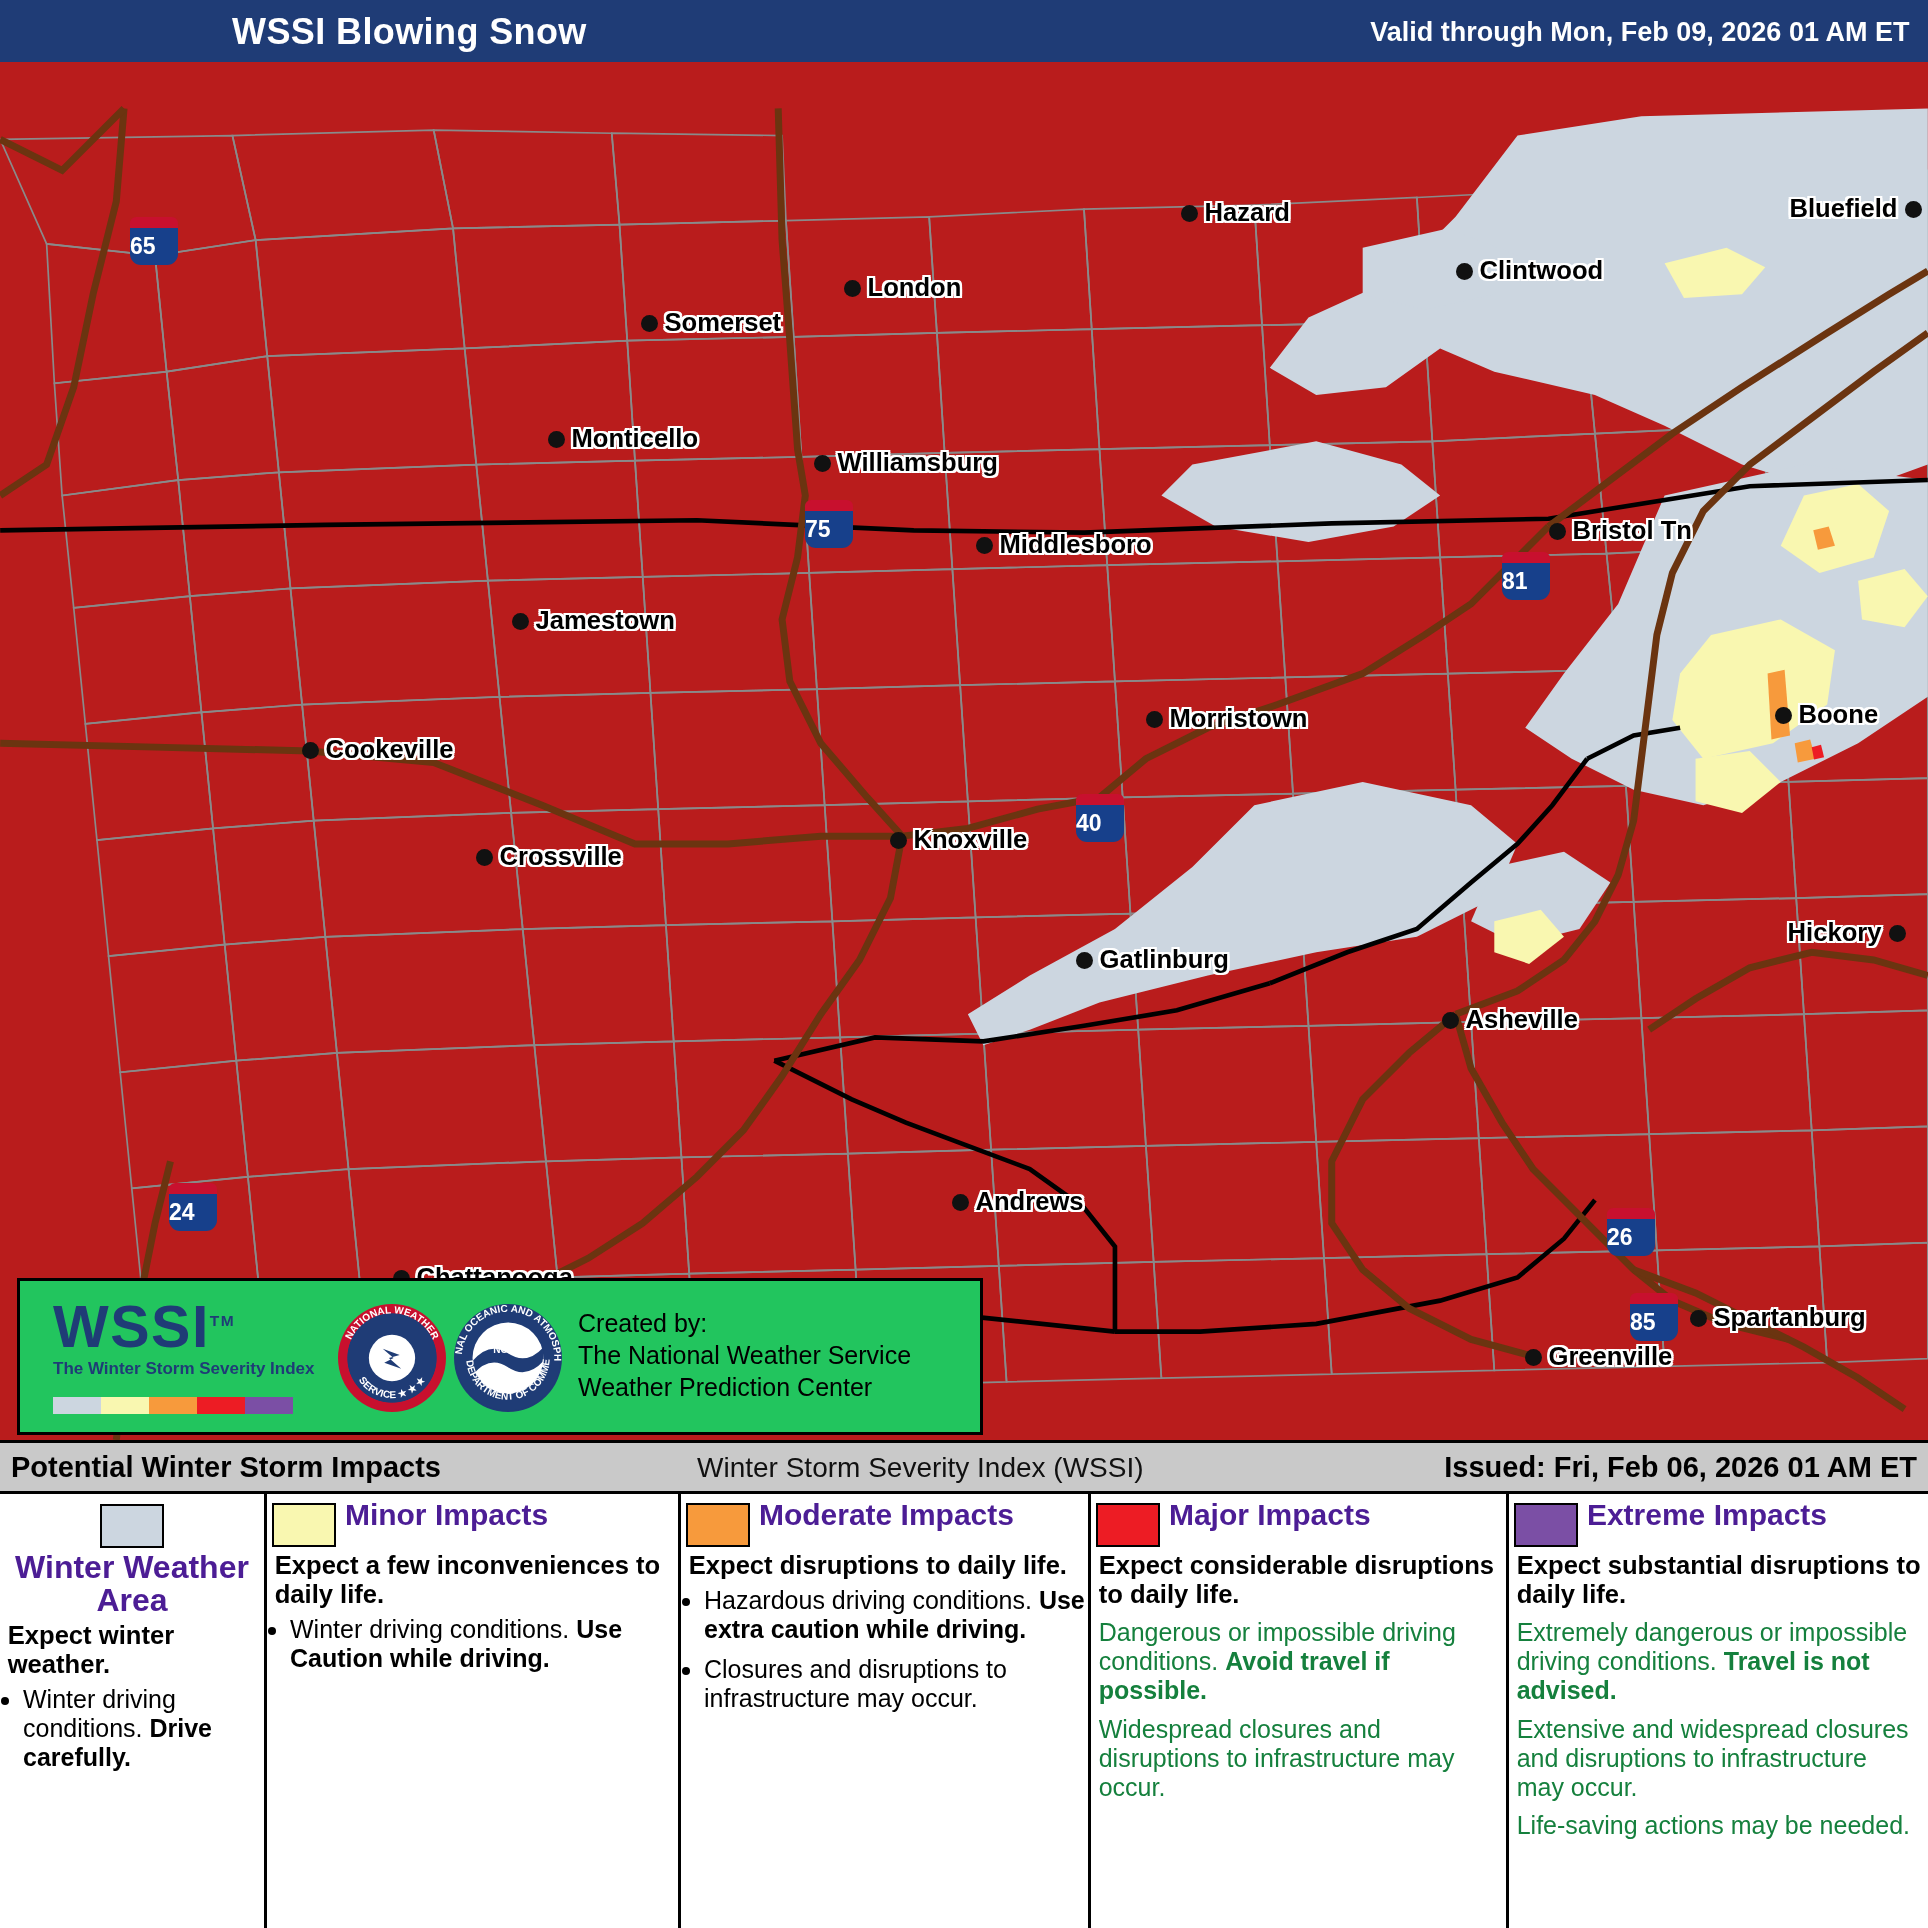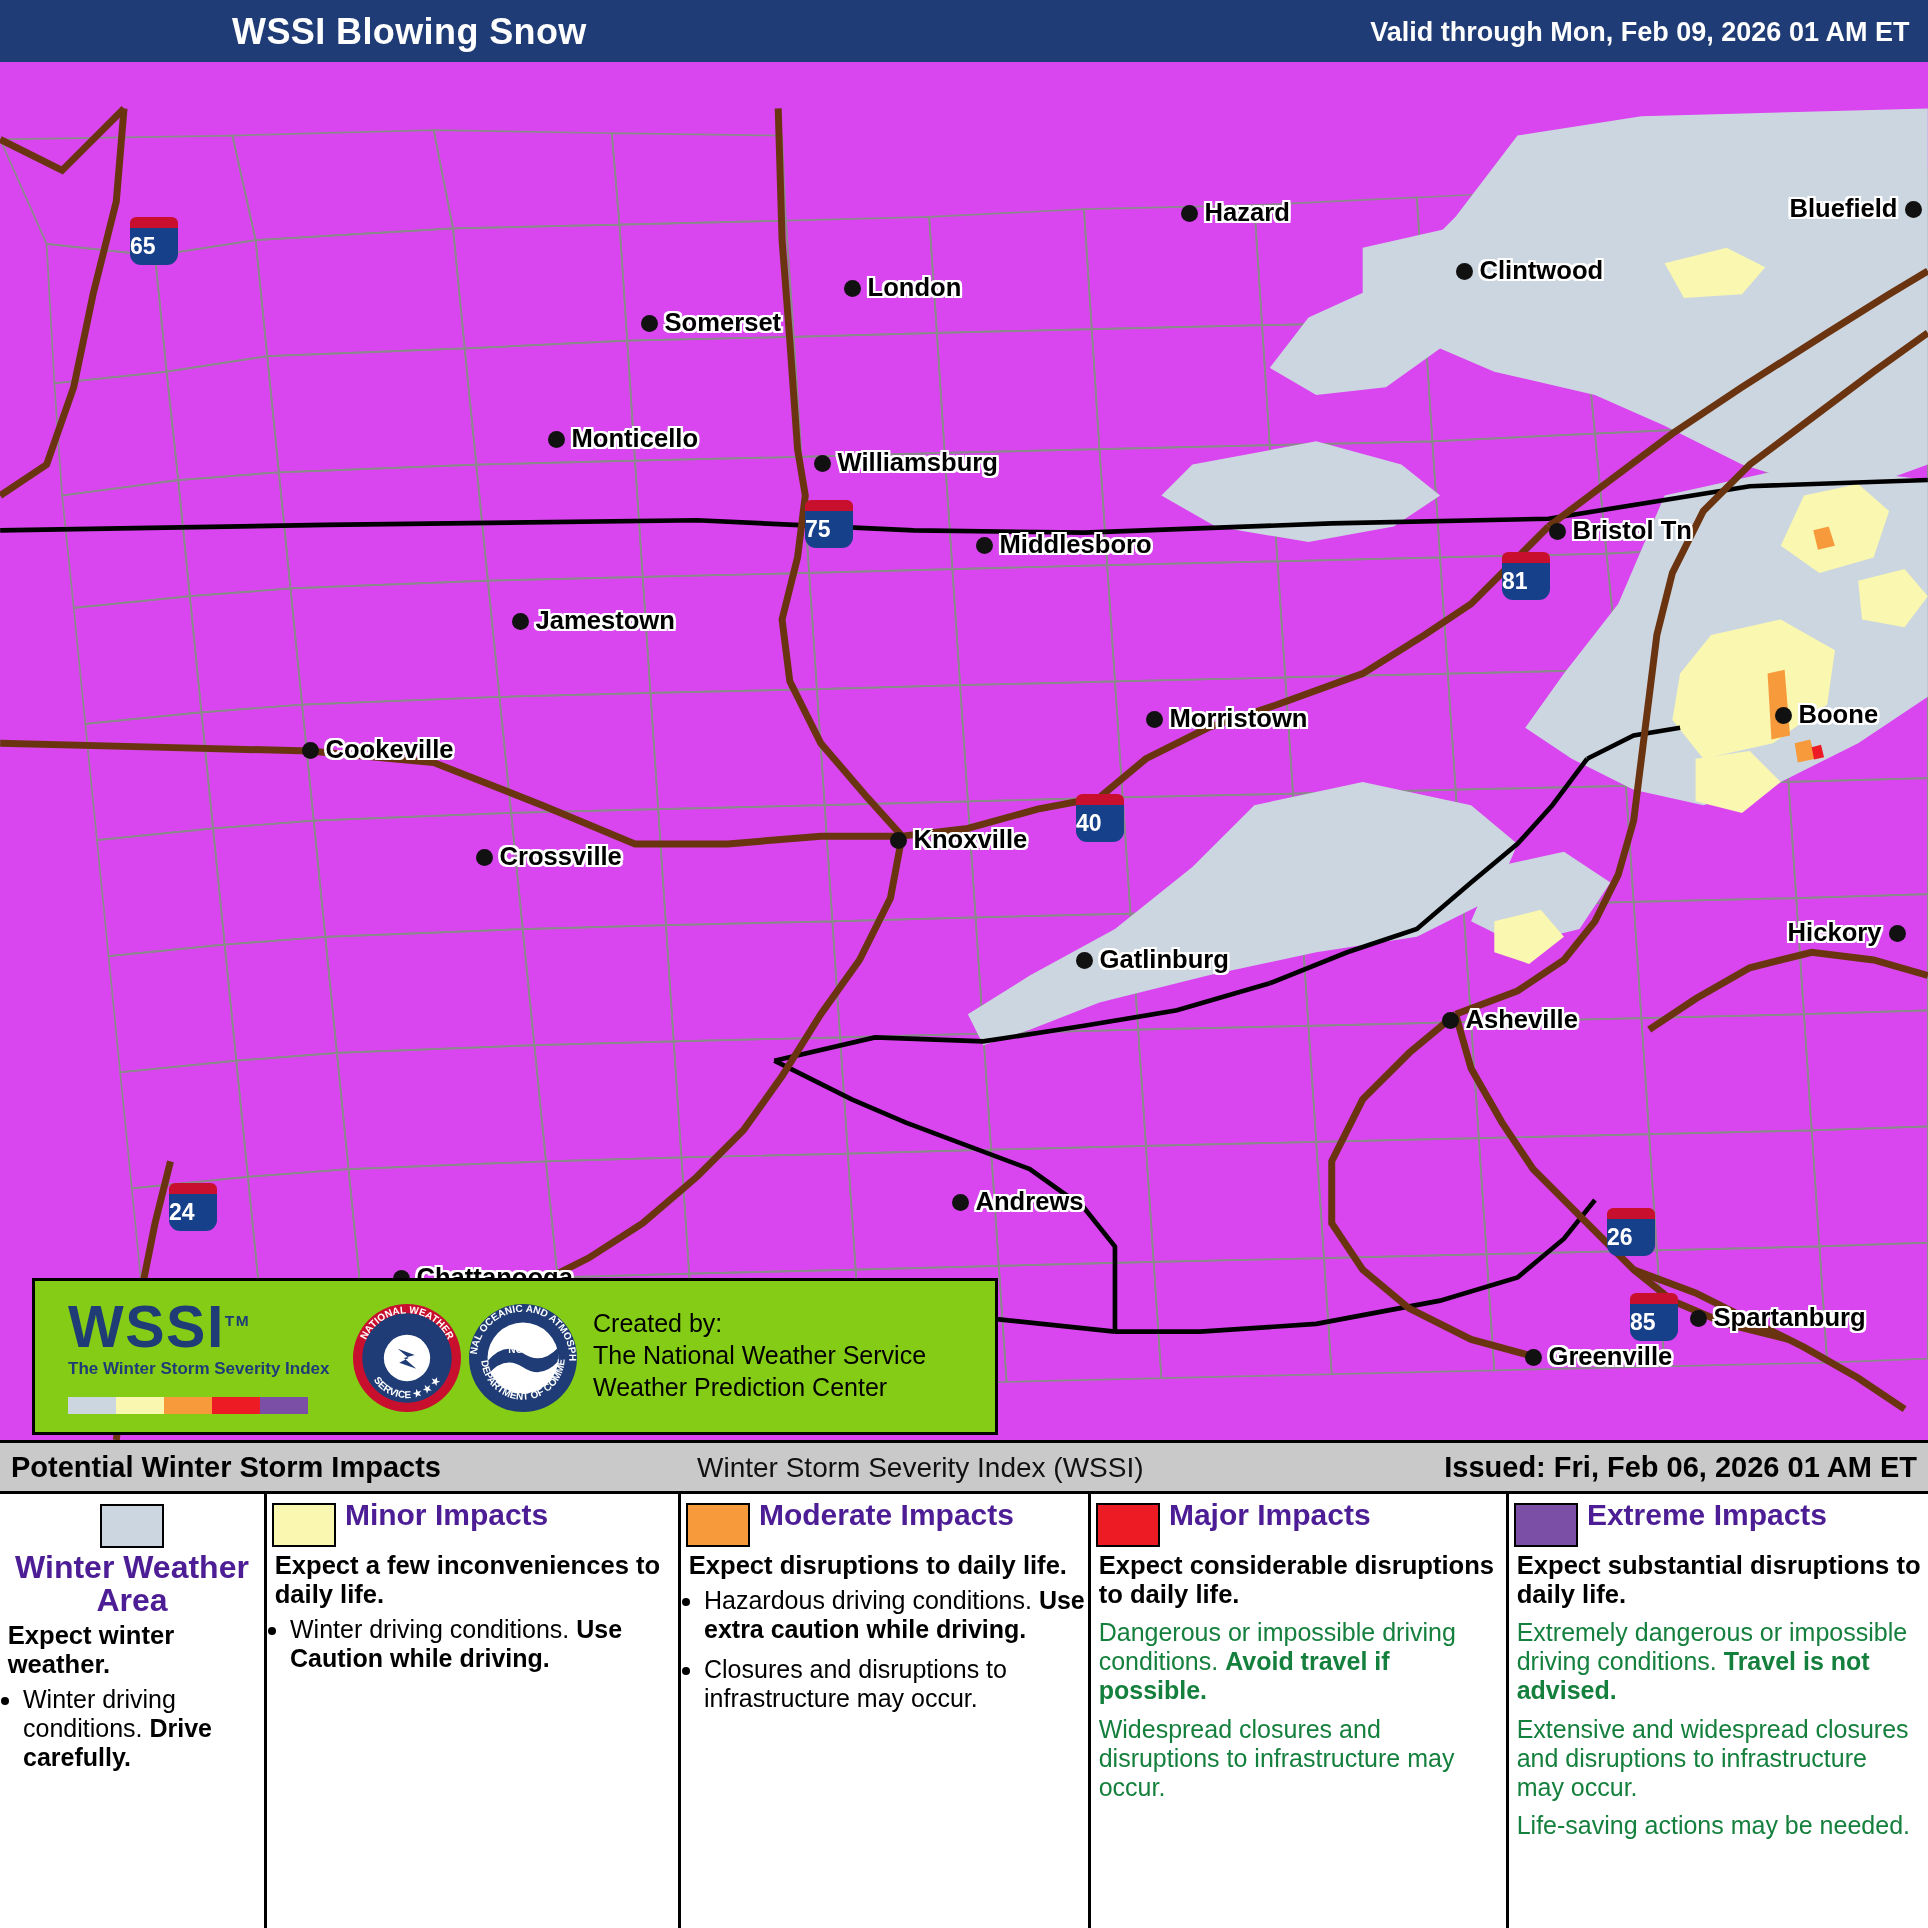--- a/index.html
+++ b/index.html
@@ -5,21 +5,21 @@
   html,body{margin:0;padding:0;background:#fff;}
   body{width:1928px;height:1928px;font-family:"Liberation Sans",sans-serif;overflow:hidden;}
   #app{position:relative;width:1928px;height:1928px;}
 
   
   .header{position:absolute;left:0;top:0;width:1928px;height:62px;background:#1f3c76;color:#fff;}
   .header .title{position:absolute;left:232px;top:11px;font-size:36px;font-weight:bold;letter-spacing:0.4px;}
   .header .valid{position:absolute;right:18.6px;top:17px;font-size:27px;font-weight:bold;}
 
   
-  .map{position:absolute;left:0;top:62px;width:1928px;height:1378px;background:#d946ef;overflow:hidden;}
+  .map{position:absolute;left:0;top:62px;width:1928px;height:1378px;background:#b91c1c;overflow:hidden;}
   .map svg{position:absolute;left:0;top:0;}
 
   
   .city{position:absolute;}
   .city .dot{position:absolute;width:17px;height:17px;border-radius:50%;background:#111;left:-8.5px;top:-8.5px;}
   .city .lbl{position:absolute;white-space:nowrap;font-size:25.6px;font-weight:bold;color:#000;
       text-shadow:
         -2.3px -2.3px 0 #fff, 0 -2.3px 0 #fff, 2.3px -2.3px 0 #fff,
         -2.3px  0   0 #fff, 2.3px  0 0 #fff,
         -2.3px  2.3px 0 #fff, 0  2.3px 0 #fff, 2.3px 2.3px 0 #fff;}
@@ -29,21 +29,21 @@
   
   .shield{position:absolute;width:48px;height:48px;}
   .shield .top{position:absolute;left:0;top:0;width:48px;height:14px;background:#c8102e;
       border-radius:6.2px 6.2px 0 0;}
   .shield .bot{position:absolute;left:0;top:11px;width:48px;height:37px;background:#17408b;
       border-radius:0 0 11px 11px;}
   .shield .num{position:absolute;left:0;top:15.5px;width:48px;text-align:left;color:#fff;
       font-size:23px;font-weight:bold;font-family:"Liberation Sans",sans-serif;}
 
   
-  .creditbox{position:absolute;left:17px;top:1278px;width:960px;height:151px;background:#84cc16;border:3.9px solid #000;margin-left:15px;}
+  .creditbox{position:absolute;left:17px;top:1278px;width:960px;height:151px;background:#22c55e;border:3.9px solid #000;}
   .wssi-logo{position:absolute;left:33px;top:20px;width:287px;}
   .wssi-logo .big{font-size:59px;font-weight:bold;color:#1f3c76;letter-spacing:1.5px;line-height:.9;}
   .wssi-logo .tm{font-size:15.5px;vertical-align:super;}
   .wssi-logo .sub{font-size:17px;font-weight:bold;color:#1f3c76;margin-top:4.6px;}
   .wssi-swatches{position:absolute;left:33px;top:116px;display:flex;}
   .wssi-swatches span{display:block;width:48px;height:17px;}
   .credit-text{position:absolute;left:558px;top:26px;font-size:25px;line-height:1.28;color:#000;}
 
   
   .seal{position:absolute;top:23px;width:108px;height:108px;border-radius:50%;}

